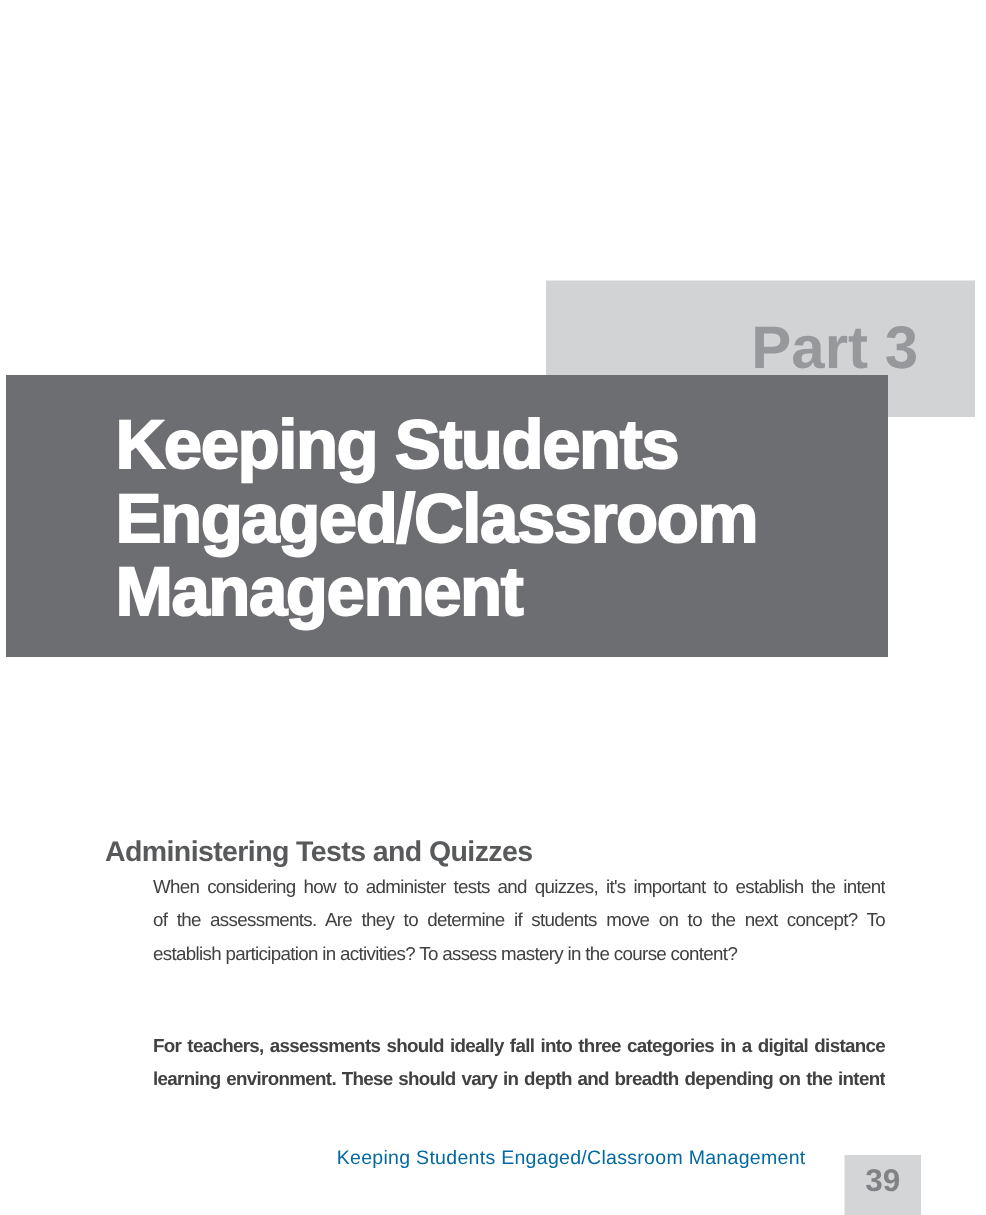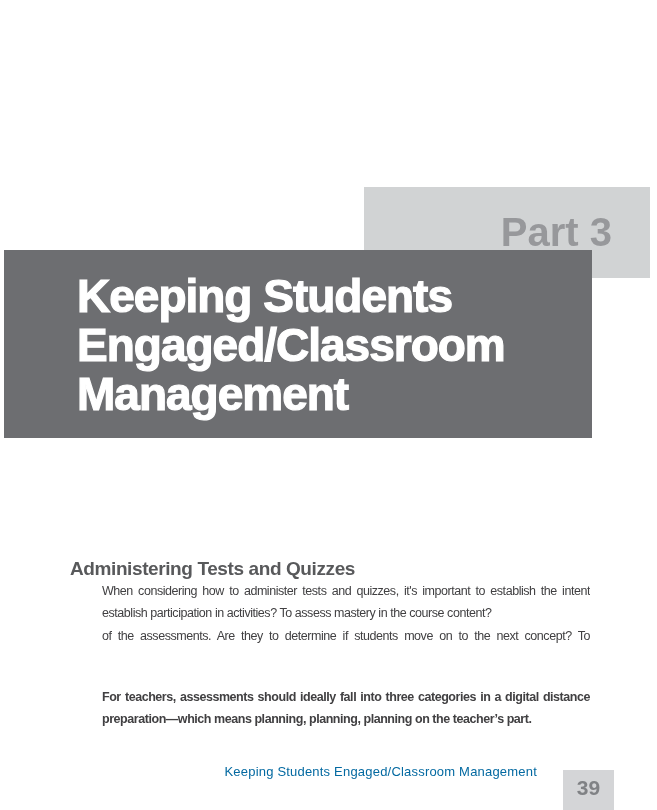--- a/index.html
+++ b/index.html
@@ -128,27 +128,27 @@
   <div class="banner">
     <span class="banner-line">Keeping Students</span>
     <span class="banner-line">Engaged/Classroom</span>
     <span class="banner-line">Management</span>
   </div>
 
   <h2 class="section-heading">Administering Tests and Quizzes</h2>
 
   <div class="paragraph paragraph-1">
     <span class="body-line">When considering how to administer tests and quizzes, it's important to establish the intent</span>
+    <span class="body-line">of the assessments. Are they to determine if students move on to the next concept? To</span>
     <span class="body-line last">establish participation in activities? To assess mastery in the course content?</span>
-    <span class="body-line">of the assessments. Are they to determine if students move on to the next concept? To</span>
   </div>
 
   <div class="paragraph paragraph-2">
     <span class="body-line">For teachers, assessments should ideally fall into three categories in a digital distance</span>
-    <span class="body-line last">preparation—which means planning, planning, planning on the teacher’s part.</span>
+    <span class="body-line">learning environment. These should vary in depth and breadth depending on the intent</span>
   </div>
 
   <div class="footer-title">Keeping Students Engaged/Classroom Management</div>
 
   <div class="page-number-box">
     <span class="page-number">39</span>
   </div>
 
 </div>
 

